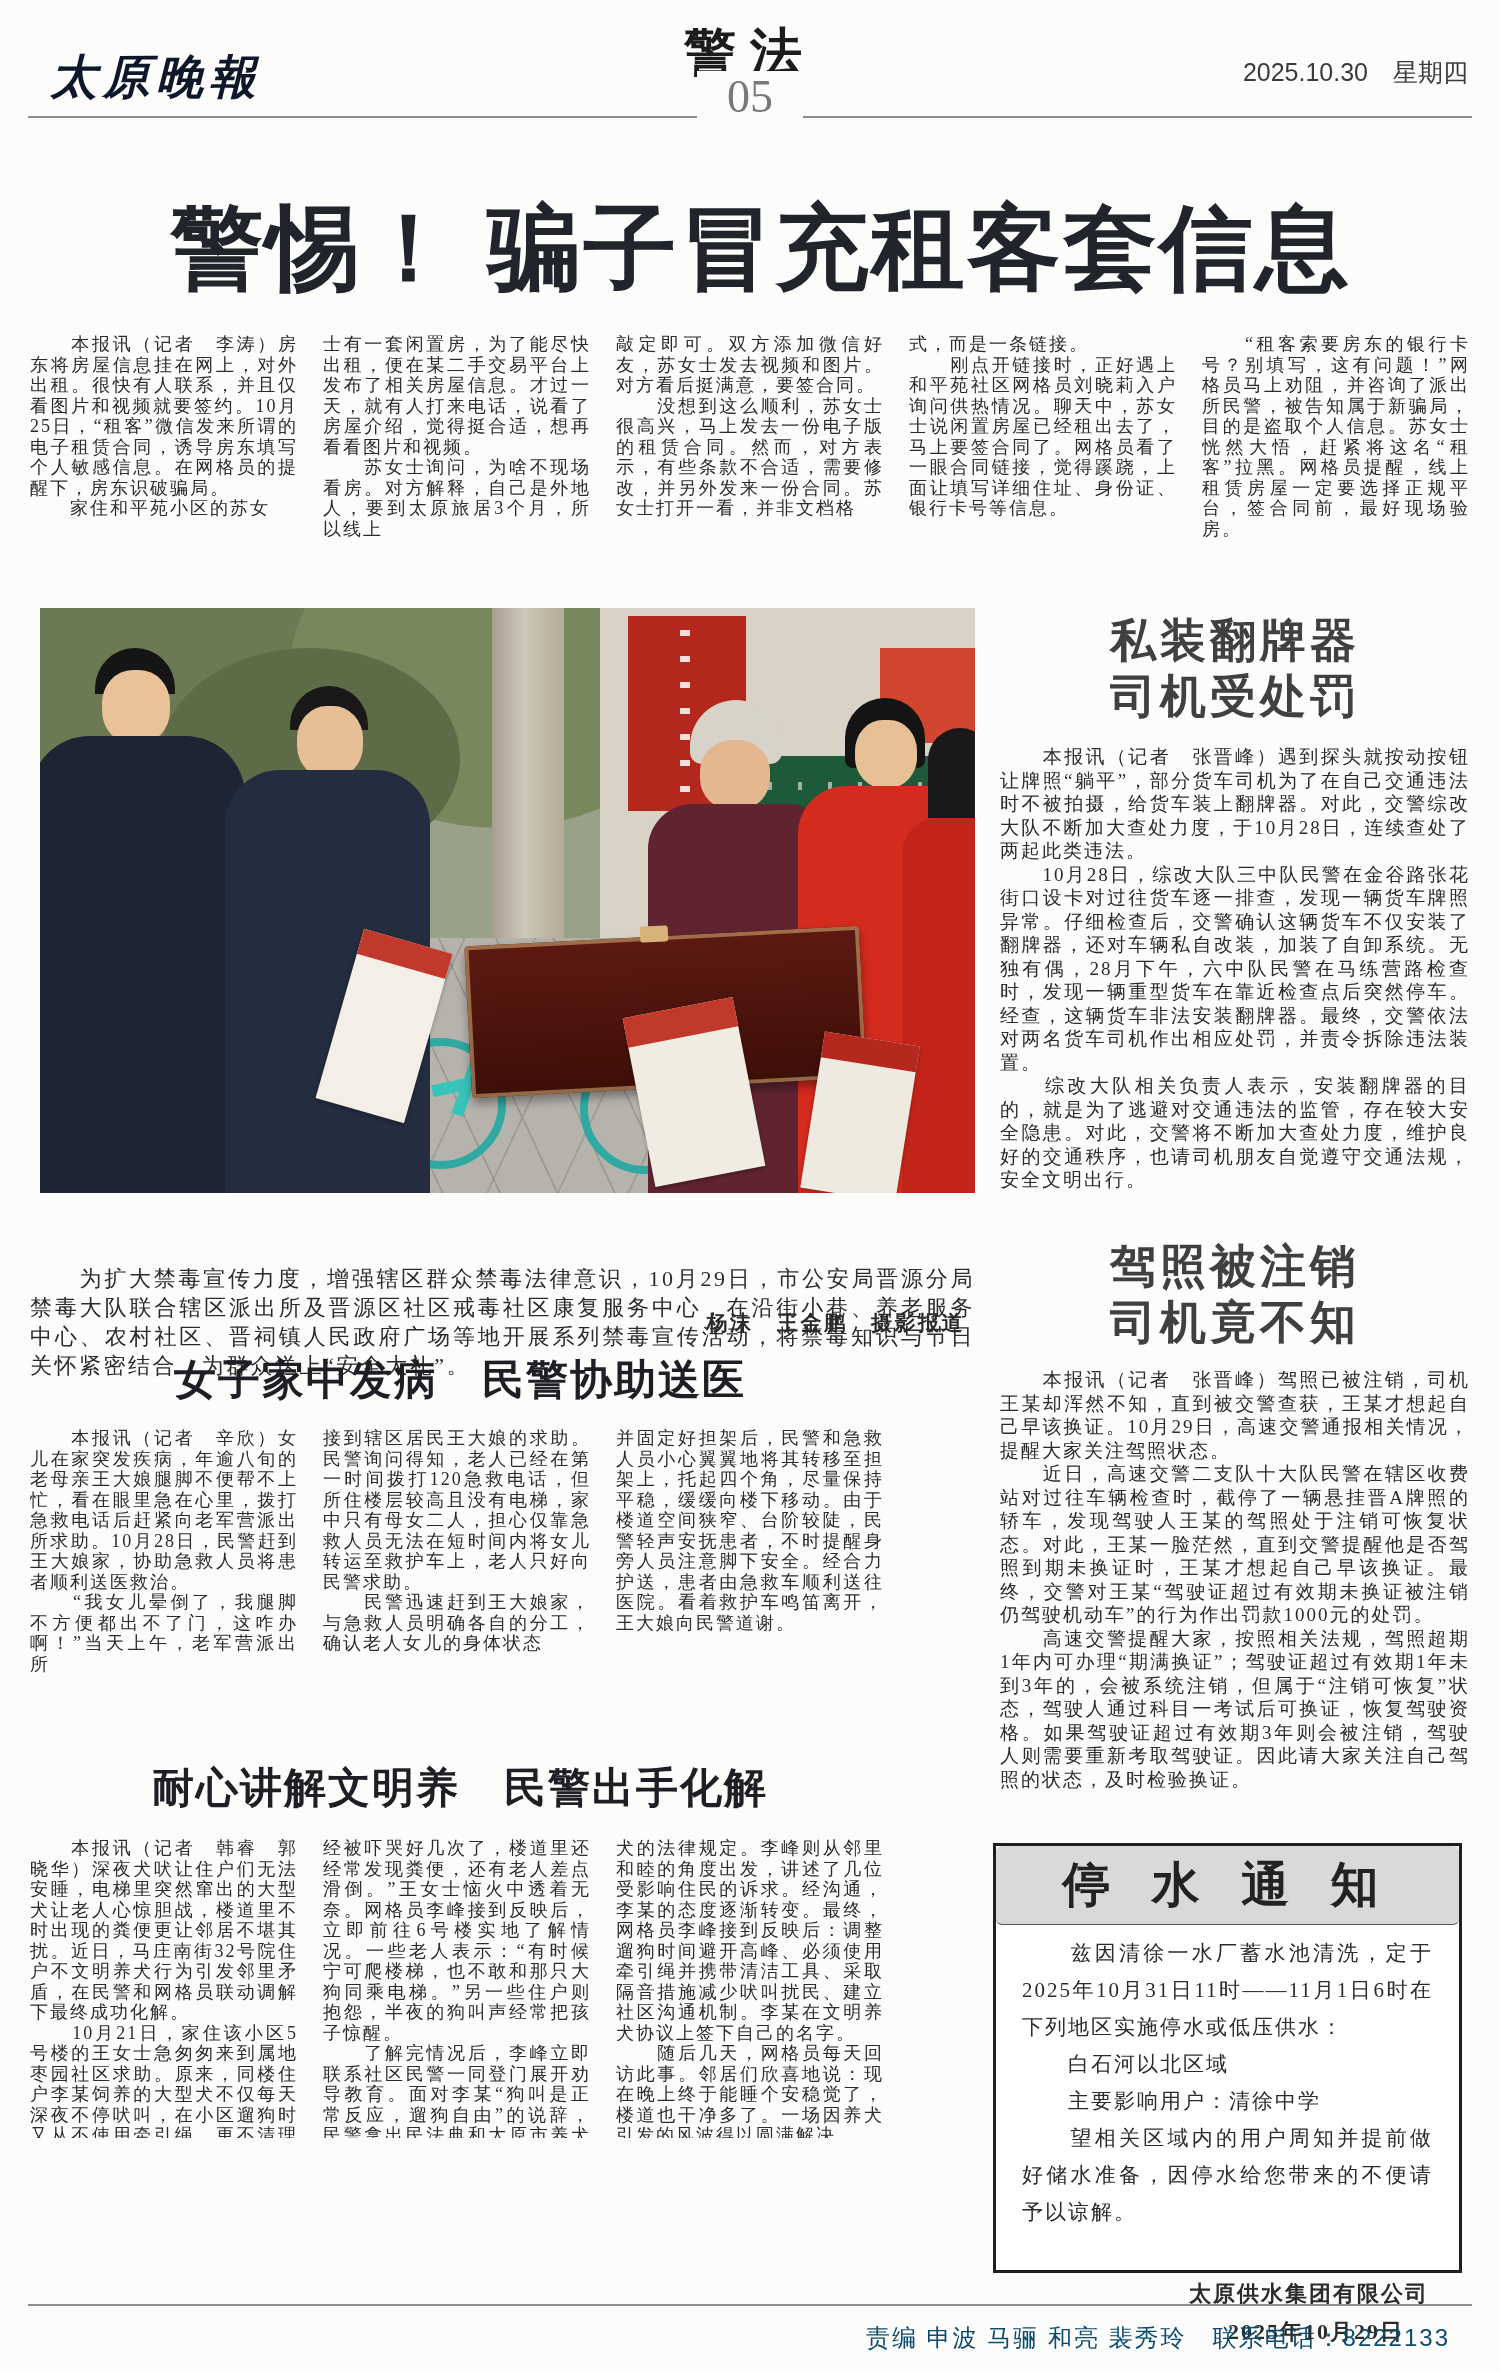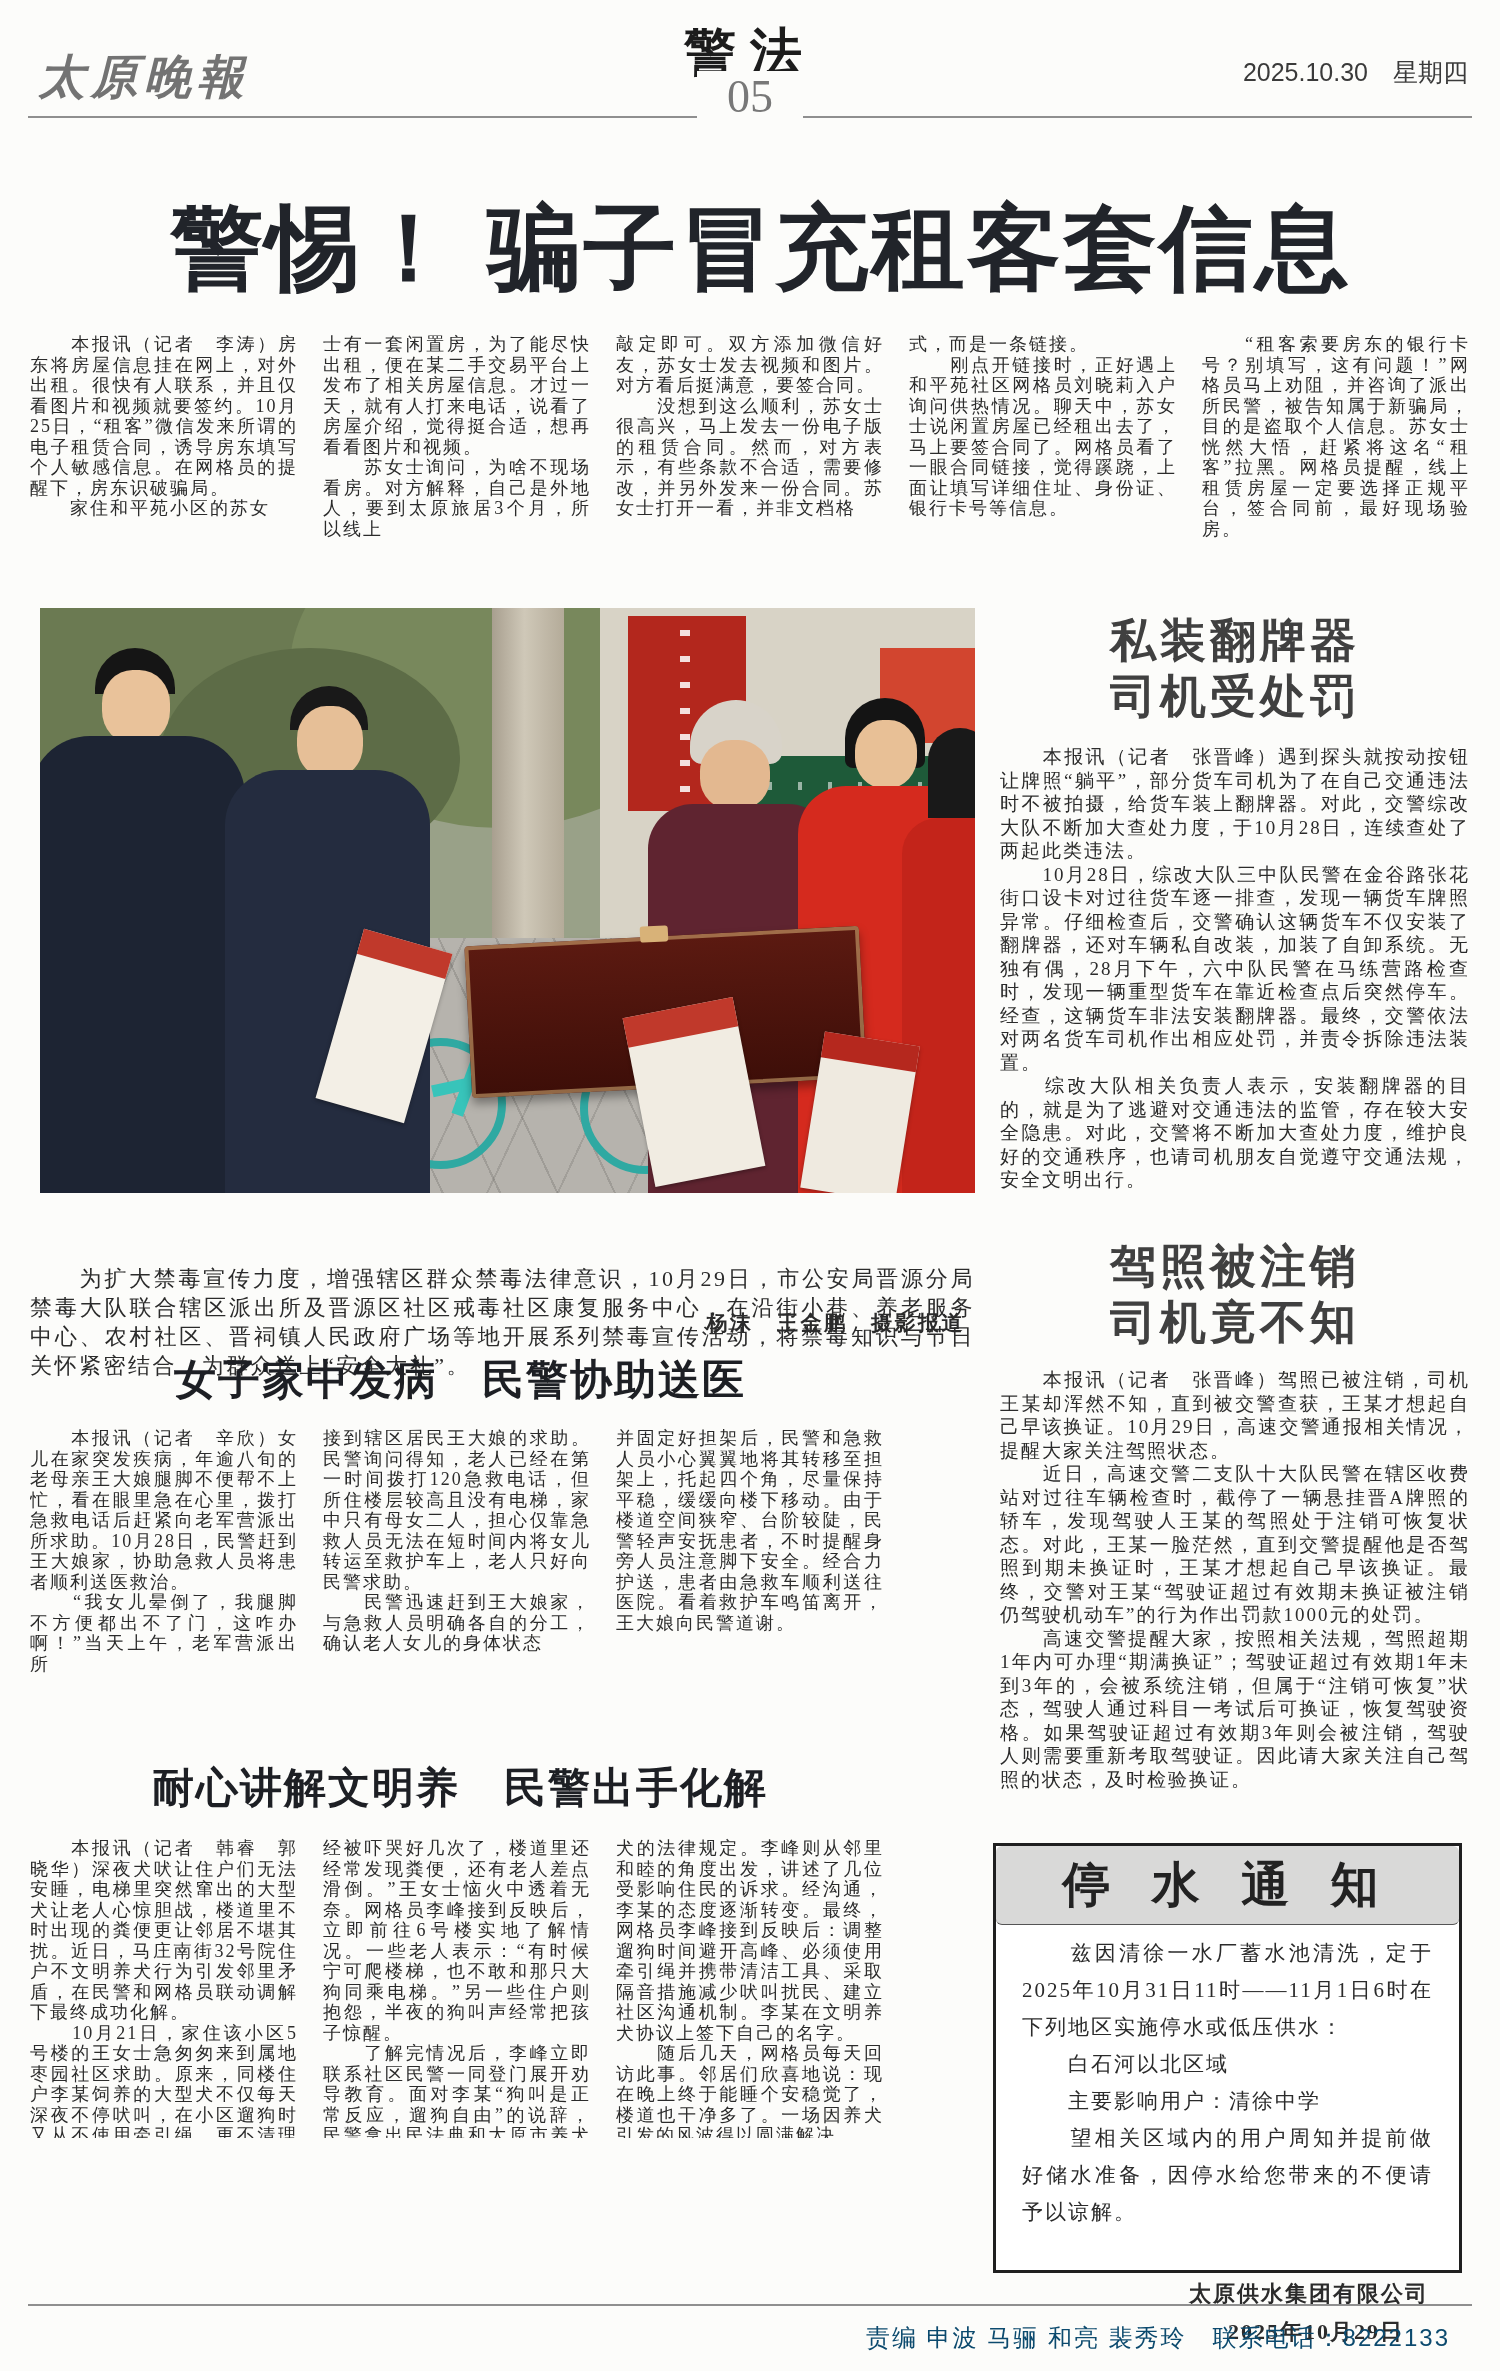--- a/index.html
+++ b/index.html
@@ -2,22 +2,22 @@
 <html><head>
 <meta charset="utf-8">
 <style>
   html,body{margin:0;padding:0;background:#e8e8e4;}
   #page{position:relative;width:1500px;height:2371px;background:#fcfcfa;margin:0 auto;
         font-family:"Liberation Serif","DejaVu Serif",serif;color:#2b2b2b;overflow:hidden;}
   .abs{position:absolute;}
   .flow{white-space:pre-line;}
   .just{text-align:justify;}
   
-  .masthead{left:38px;top:46px;font-size:47px;font-weight:bold;font-style:italic;
-            color:#737373;letter-spacing:6px;font-family:"Liberation Serif",serif;}
+  .masthead{left:50px;top:46px;font-size:47px;font-weight:bold;font-style:italic;
+            color:#0f172a;letter-spacing:6px;font-family:"Liberation Serif",serif;}
   .section-title{left:0;right:0;top:18px;text-align:center;font-size:52px;font-weight:900;
                  letter-spacing:14px;color:#1c1c1c;font-family:"Liberation Serif",serif;}
   .page-rule{left:28px;right:28px;top:116px;height:2px;background:#8f8f8f;}
   .page-num{left:0;right:0;top:70px;text-align:center;font-size:46px;color:#787878;
             font-family:"Liberation Serif",serif;}
   .page-num span{background:#fcfcfa;padding:0 30px;}
   .edition-date{right:32px;top:56px;font-size:25px;color:#3a3a3a;
                 font-family:"Liberation Sans","DejaVu Sans",sans-serif;}
   
   .lead-headline{left:0;right:0;top:186px;text-align:center;font-size:93px;font-weight:900;

